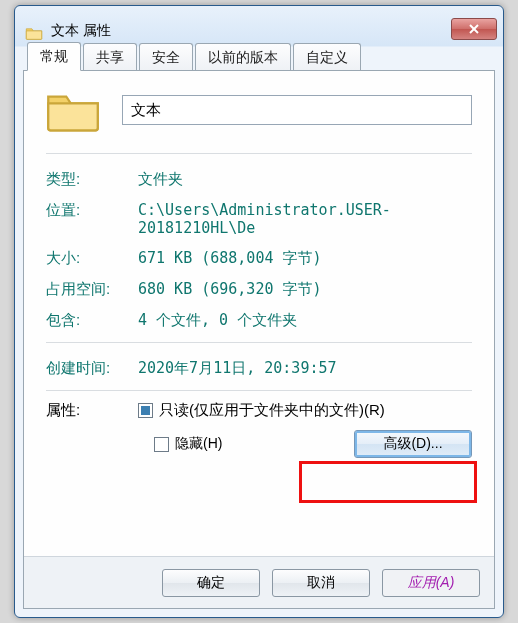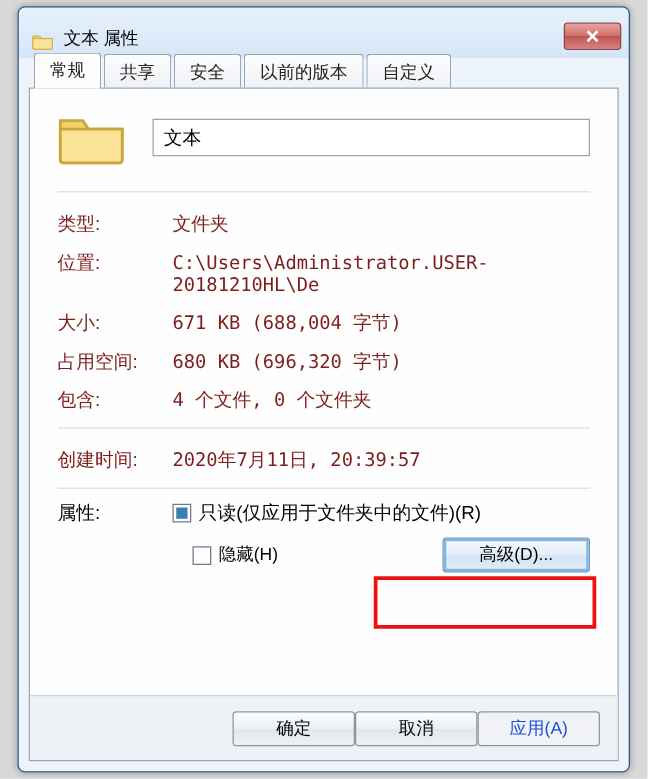--- a/index.html
+++ b/index.html
@@ -109,21 +109,21 @@
   .sep {
     border: none;
     border-top: 1px solid #d9dde1;
     margin: 6px 0 10px 0;
   }
 
   .prop-row {
     display: flex;
     margin: 6px 0;
     font-size: 15px;
-    color: #7f1d1d;
+    color: #0f766e;
   }
   .prop-row .lab { width: 92px; flex: none; }
   .prop-row .val { flex: 1; font-family: "SimSun", monospace; }
 
   .attr-block { display:flex; }
   .attr-block .lab { width:92px; flex:none; font-size:15px; }
   .attr-right { flex:1; display:flex; flex-direction:column; gap:10px; }
 
   .cb-row { display:flex; align-items:center; font-size:15px; }
   .cb {
@@ -159,36 +159,37 @@
     pointer-events:none;
   }
 
   .footer {
     height: 52px;
     background:#eef2f6;
     border-top:1px solid #cfd6dd;
     display:flex;
     align-items:center;
     justify-content:flex-end;
-    gap:0;
+    gap:12px;
     padding:0 14px;
     margin: 0 -22px -12px -22px;
   }
   .footer button{
     width:98px; height:28px;
     border:1px solid #8a97a3;
     border-radius:3px;
     background:linear-gradient(#fdfdfe,#ecf0f4 49%,#e1e6eb 51%,#eef2f6);
     font-size:14px; font-family:inherit;
     cursor:pointer;
   }
   .footer button.disabled{
-    color:#1d4ed8;
+    color:#a21caf;
     background:#f0f2f5;
     cursor:default;
+    font-style:italic;
   }
 
   .folder-svg .back{ fill:#f3d168; stroke:#caa63a; }
   .folder-svg .front{ fill:#fbe39a; stroke:#caa63a; }
 </style>
 </head>
 <body>
 
 <div class="window">
 

